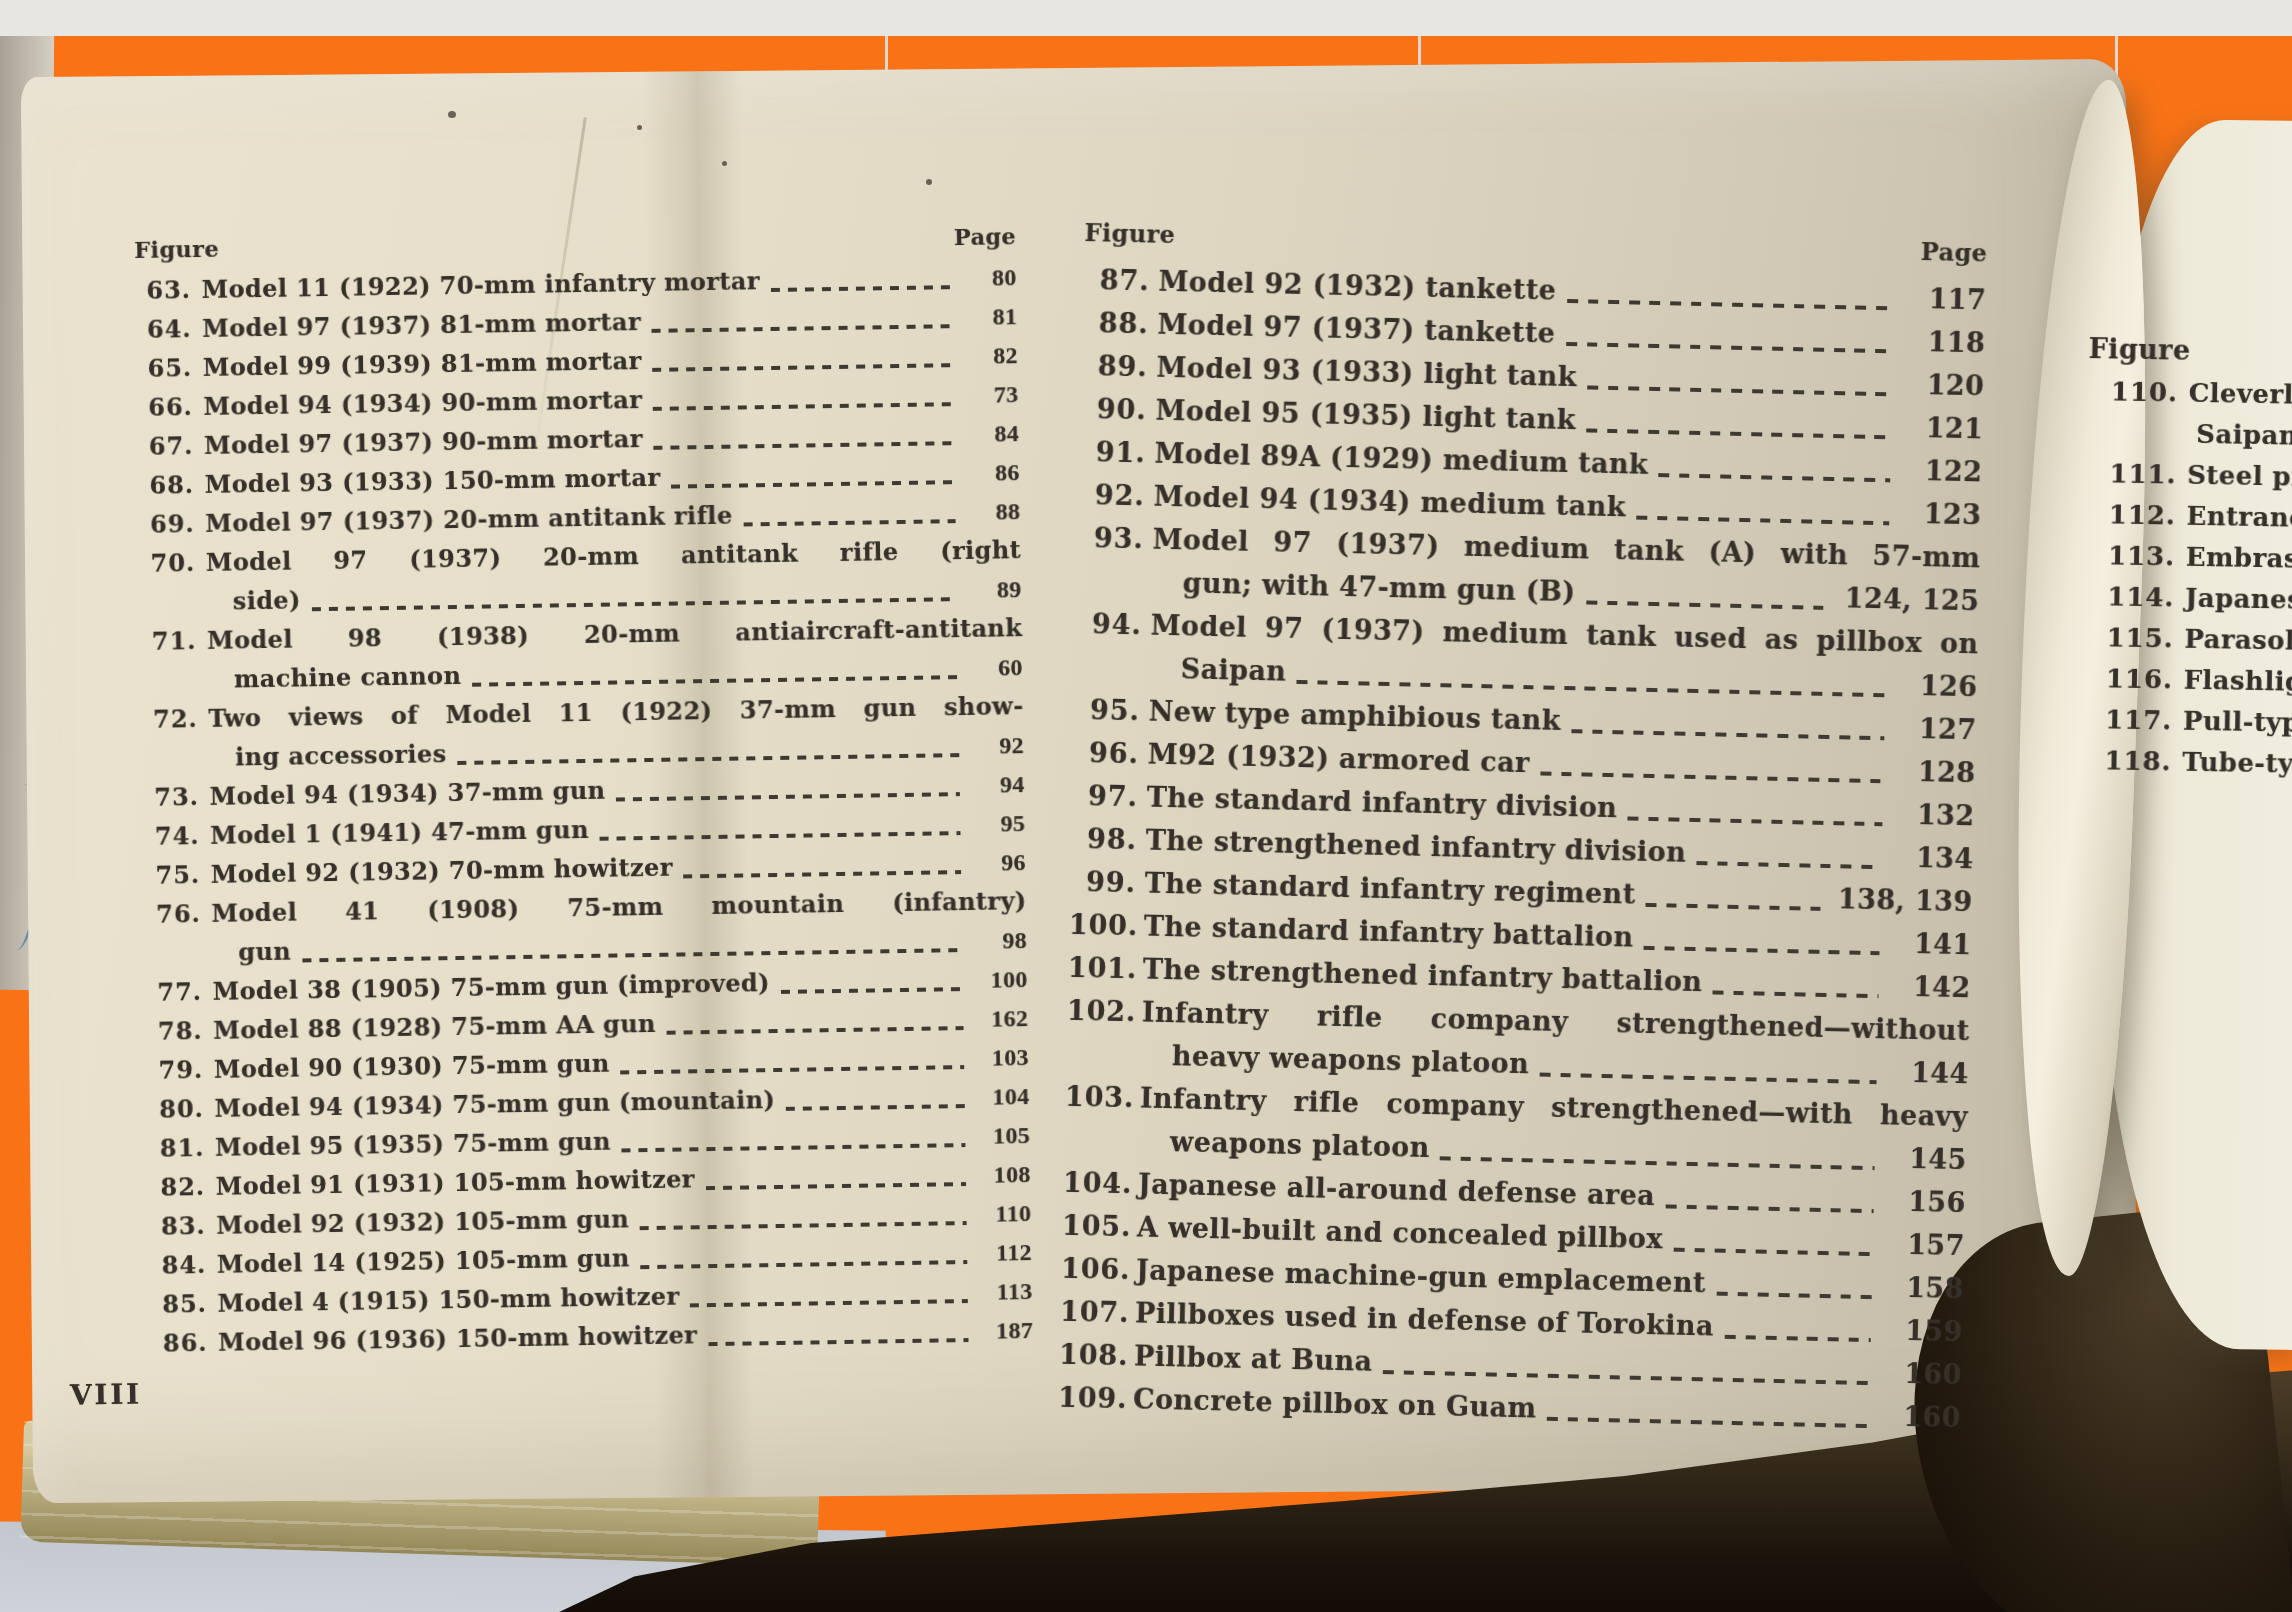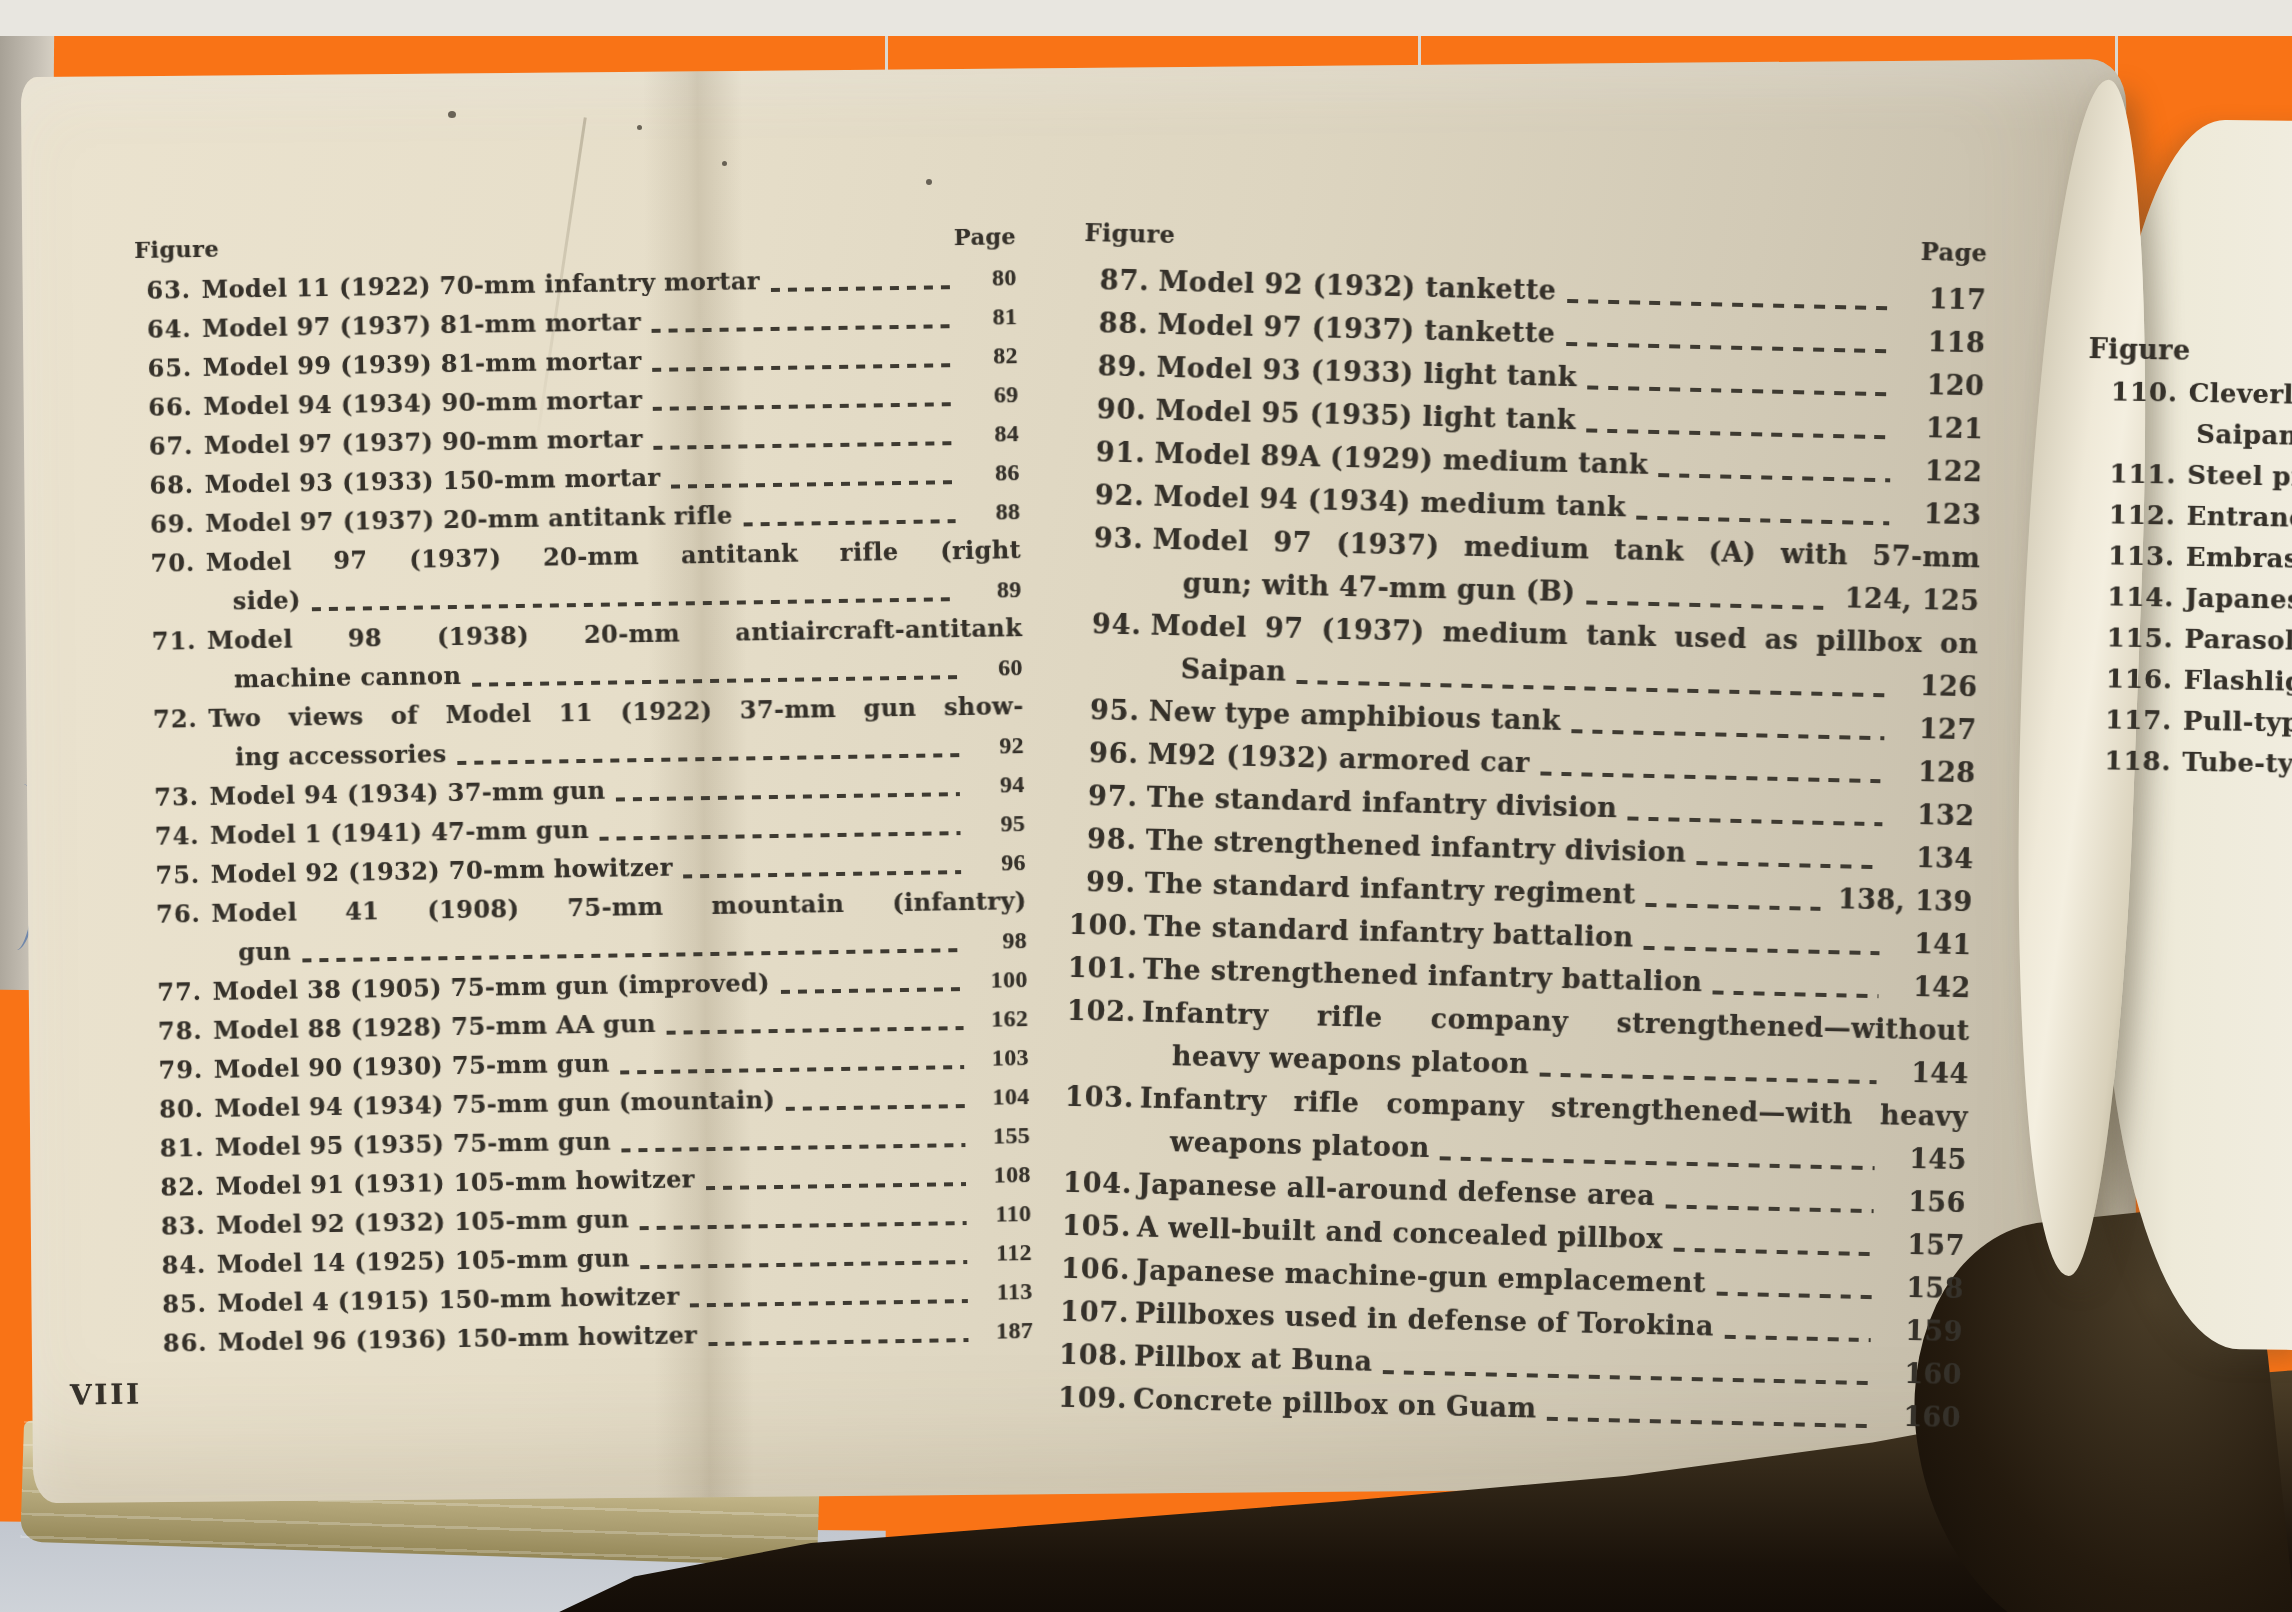--- a/index.html
+++ b/index.html
@@ -137,21 +137,21 @@
         <div class="row">
           <span class="num">65.</span>
           <span class="txt">Model 99 (1939) 81-mm mortar</span>
           <span class="leader"></span>
           <span class="pg">82</span>
         </div>
         <div class="row">
           <span class="num">66.</span>
           <span class="txt">Model 94 (1934) 90-mm mortar</span>
           <span class="leader"></span>
-          <span class="pg">69</span>
+          <span class="pg">73</span>
         </div>
         <div class="row">
           <span class="num">67.</span>
           <span class="txt">Model 97 (1937) 90-mm mortar</span>
           <span class="leader"></span>
           <span class="pg">84</span>
         </div>
         <div class="row">
           <span class="num">68.</span>
           <span class="txt">Model 93 (1933) 150-mm mortar</span>
@@ -243,21 +243,21 @@
         <div class="row">
           <span class="num">80.</span>
           <span class="txt">Model 94 (1934) 75-mm gun (mountain)</span>
           <span class="leader"></span>
           <span class="pg">104</span>
         </div>
         <div class="row">
           <span class="num">81.</span>
           <span class="txt">Model 95 (1935) 75-mm gun</span>
           <span class="leader"></span>
-          <span class="pg">155</span>
+          <span class="pg">105</span>
         </div>
         <div class="row">
           <span class="num">82.</span>
           <span class="txt">Model 91 (1931) 105-mm howitzer</span>
           <span class="leader"></span>
           <span class="pg">108</span>
         </div>
         <div class="row">
           <span class="num">83.</span>
           <span class="txt">Model 92 (1932) 105-mm gun</span>

